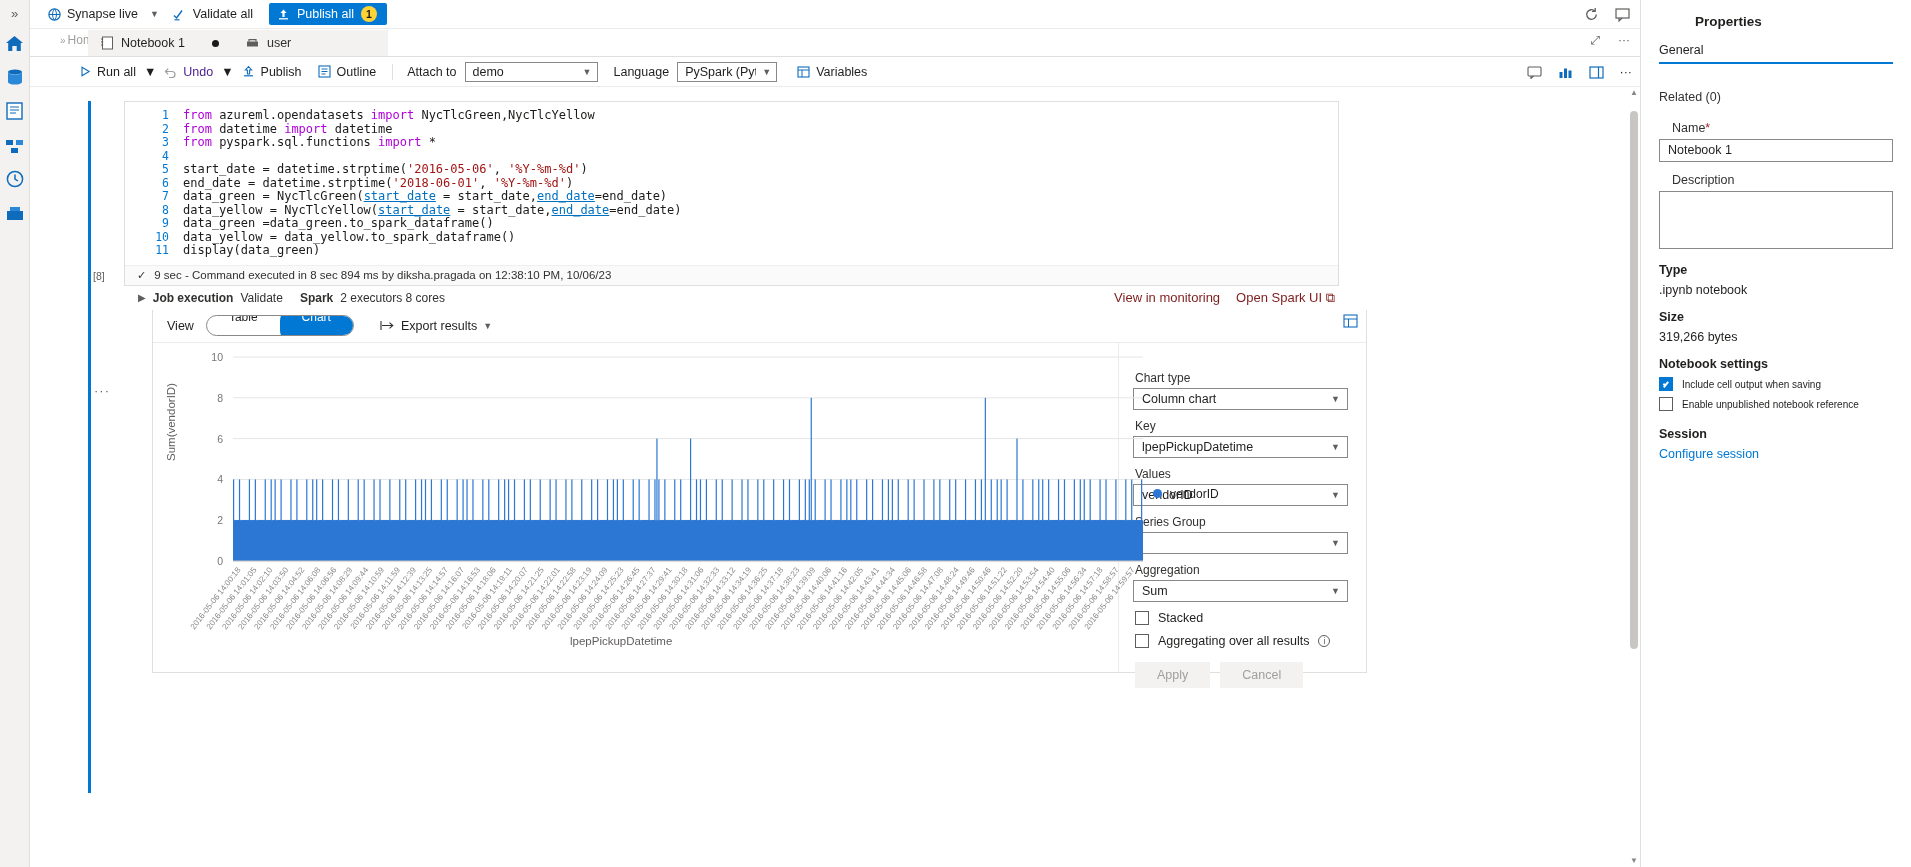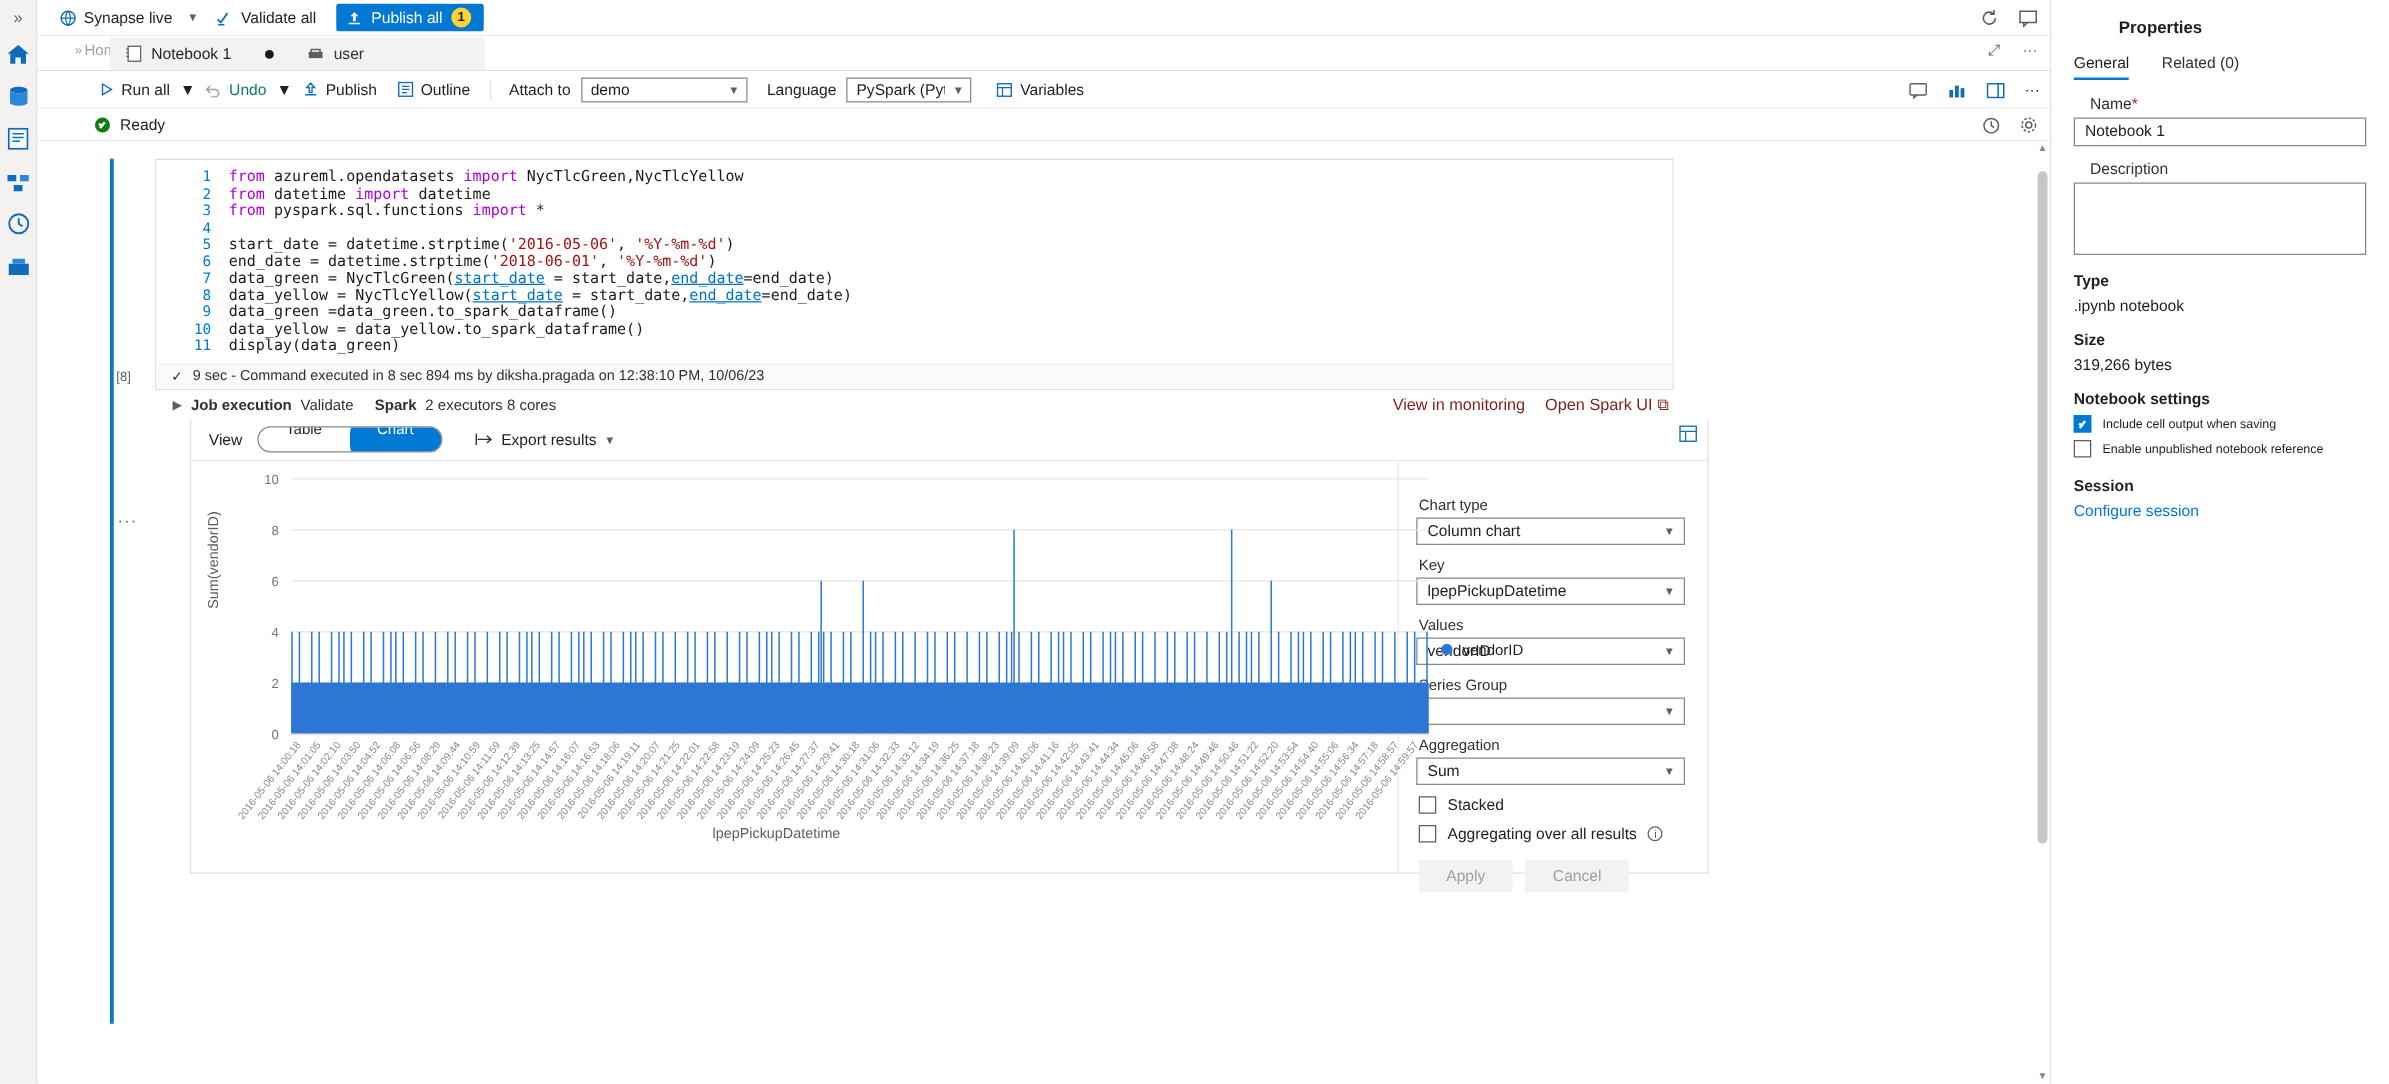--- a/index.html
+++ b/index.html
@@ -43,21 +43,21 @@
          font-size:12.5px; cursor:pointer; position:relative; }
   .tab.sel { background:#f3f2f1; }
   .tab.ghost { background:#f3f2f1; color:#323130; }
   .tab .dot { width:7px; height:7px; border-radius:50%; background:#1b1a19; margin-left:20px; }
   .tabstrip-right { position:absolute; right:10px; top:4px; display:flex; gap:18px; color:#605e5c; font-size:12px; }
 
   
   .cmdbar { height:30px; background:#fff; border-bottom:1px solid #edebe9; display:flex; align-items:center;
             padding-left:42px; gap:0; flex:0 0 30px; position:relative; }
   .cmd { display:flex; align-items:center; gap:6px; padding:0 8px; height:24px; cursor:pointer; font-size:12.5px; color:#201f1e; white-space:nowrap;}
-  .cmd.dis { color:#0f766e; }
+  .cmd.dis { color:#4c1d95; }
   .vsep { width:1px; height:16px; background:#e1dfdd; margin:0 8px; }
   .fieldlbl { font-size:12.5px; color:#201f1e; margin:0 8px 0 6px; }
   .combo { height:20px; border:1px solid #8a8886; background:#fff; display:flex; align-items:center;
            justify-content:space-between; padding:0 5px 0 7px; font-size:12.5px; color:#201f1e; cursor:pointer; }
   .combo .cv { white-space:nowrap; overflow:hidden; }
   .combo .cdn { color:#605e5c; font-size:9px; margin-left:6px; }
   .cmdbar-right { position:absolute; right:8px; top:0; height:30px; display:flex; align-items:center; gap:16px; }
 
   
   .statusstrip { height:26px; background:#fff; border-bottom:1px solid #edebe9; display:flex; align-items:center;
@@ -134,21 +134,21 @@
   .plotsvg { position:absolute; left:0; top:0; }
   .ylabel { position:absolute; left:12px; top:118px; transform:rotate(-90deg); transform-origin:left top;
             font-size:11.5px; color:#605e5c; white-space:nowrap; }
   .xlabel { position:absolute; left:417px; top:292px; font-size:11.5px; color:#605e5c; }
   .legend { position:absolute; left:1000px; top:144px; display:flex; align-items:center; gap:8px; font-size:12px; color:#201f1e;}
   .legend .ldot { width:9px; height:9px; border-radius:50%; background:#2c77d4; }
 
   
   .props { width:271px; flex:0 0 271px; border-left:1px solid #e1dfdd; background:#fff; padding:14px 18px 0 18px; }
   .props h3 { margin:0 0 14px 0; font-size:13.5px; font-weight:700; color:#201f1e;padding-left:36px; }
-  .ptabs { display:flex; gap:26px; border-bottom:0; margin-bottom:12px; }
+  .ptabs { display:flex; gap:26px; border-bottom:0; margin-bottom:12px;flex-direction:column; }
   .ptab { font-size:12.5px; color:#323130; padding-bottom:5px; cursor:pointer; }
   .ptab.on { color:#201f1e; border-bottom:2px solid #0078d4; }
   .plab { font-size:12.5px; color:#323130; margin:0 0 4px 13px; }
   .req { color:#a4262c; }
   .pinput { height:23px; border:1px solid #8a8886; padding:0 8px; font-size:12.5px; line-height:21px;
             color:#201f1e; background:#fff; margin-bottom:11px; cursor:text; }
   .ptextarea { height:58px; border:1px solid #8a8886; margin-bottom:14px; background:#fff; cursor:text; }
   .pval { font-size:12.5px; color:#201f1e; margin:0 0 13px 0; }
   .psec { font-size:12.5px; color:#201f1e; font-weight:600; margin:0 0 6px 0; }
   .pcb { display:flex; align-items:center; gap:9px; margin-bottom:6px; font-size:10px; }
@@ -341,38 +341,20 @@
         <span class="icbtn">
           <svg width="15" height="13" viewBox="0 0 15 13">
               <rect x="1" y="1" width="13" height="11" fill="none" stroke="#0f6cbd" stroke-width="1.2"></rect>
               <path d="M9.5 1v11" stroke="#0f6cbd" stroke-width="1.2"></path>
             </svg>
         </span>
         <span class="icbtn">···</span>
       </div>
     </div>
 
-    <div class="statusstrip">
-      <span class="ok-circle"></span>
-      <span>Ready</span>
-      <div class="strip-right">
-        <span class="icbtn">
-          <svg width="14" height="14" viewBox="0 0 14 14">
-              <circle cx="7" cy="7.5" r="5.8" fill="none" stroke="#605e5c" stroke-width="1.2"></circle>
-              <path d="M7 4v3.5l2.3 1.5" fill="none" stroke="#605e5c" stroke-width="1.2"></path>
-            </svg>
-        </span>
-        <span class="icbtn">
-          <svg width="14" height="14" viewBox="0 0 14 14">
-              <circle cx="7" cy="7" r="2.4" fill="none" stroke="#605e5c" stroke-width="1.2"></circle>
-              <circle cx="7" cy="7" r="5.4" fill="none" stroke="#605e5c" stroke-width="1.2" stroke-dasharray="2 1.6"></circle>
-            </svg>
-        </span>
-      </div>
-    </div>
 
     <div class="nbbody">
       <div class="nbcanvas">
 
         <div class="cellwrap">
           <div class="cell-left-bar"></div>
           <span class="runbtn">
             <svg width="11" height="11" viewBox="0 0 11 11">
                 <path d="M2 1.2 9.2 5.5 2 9.8z" fill="none" stroke="#0f6cbd" stroke-width="1.1"></path>
               </svg>

